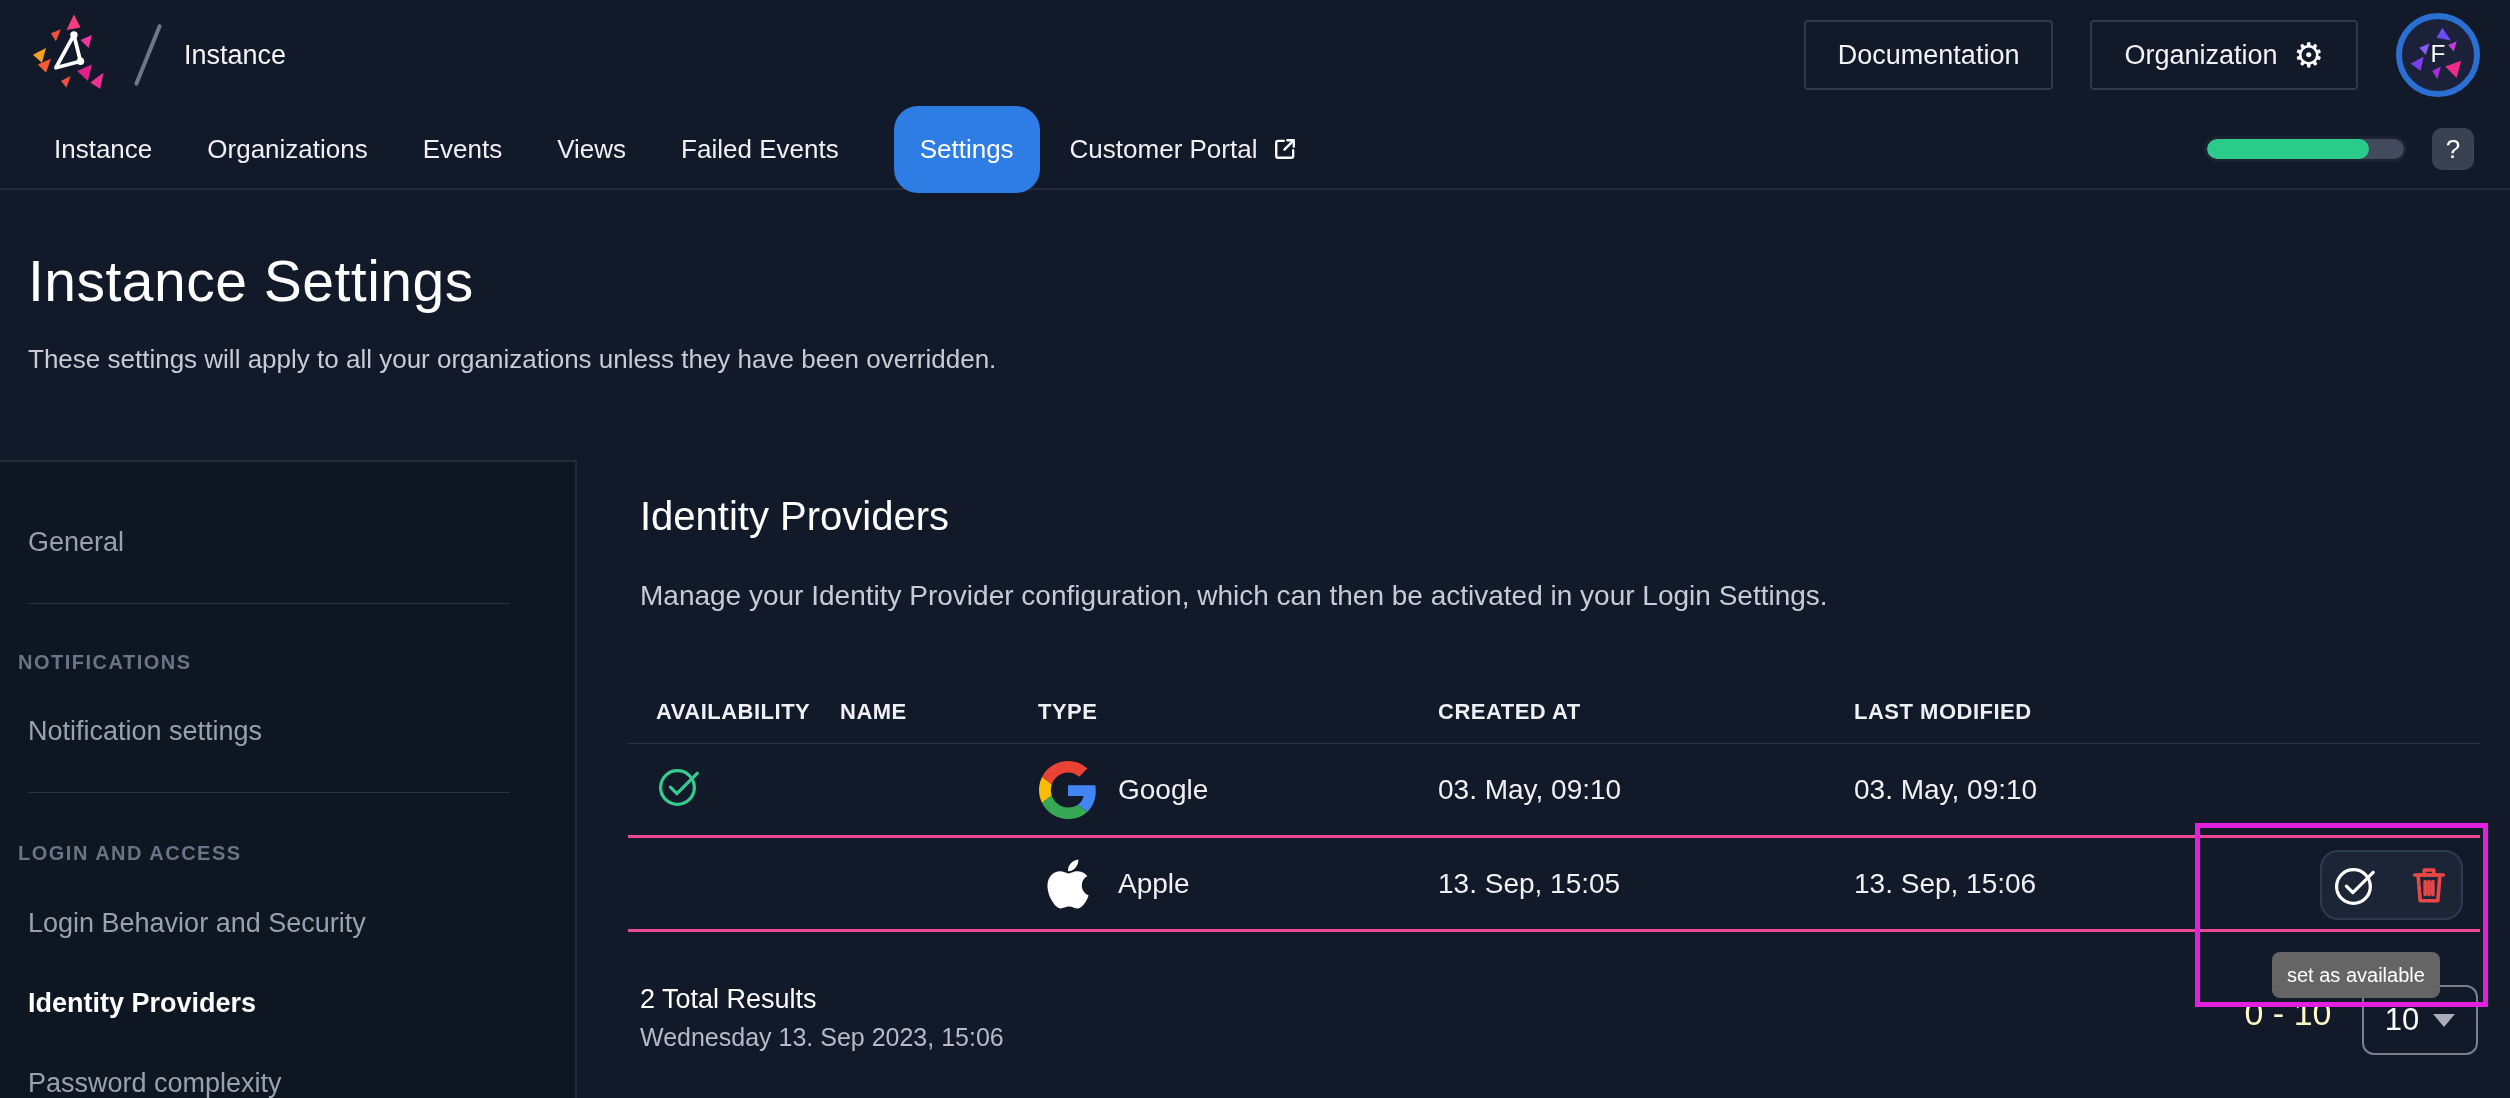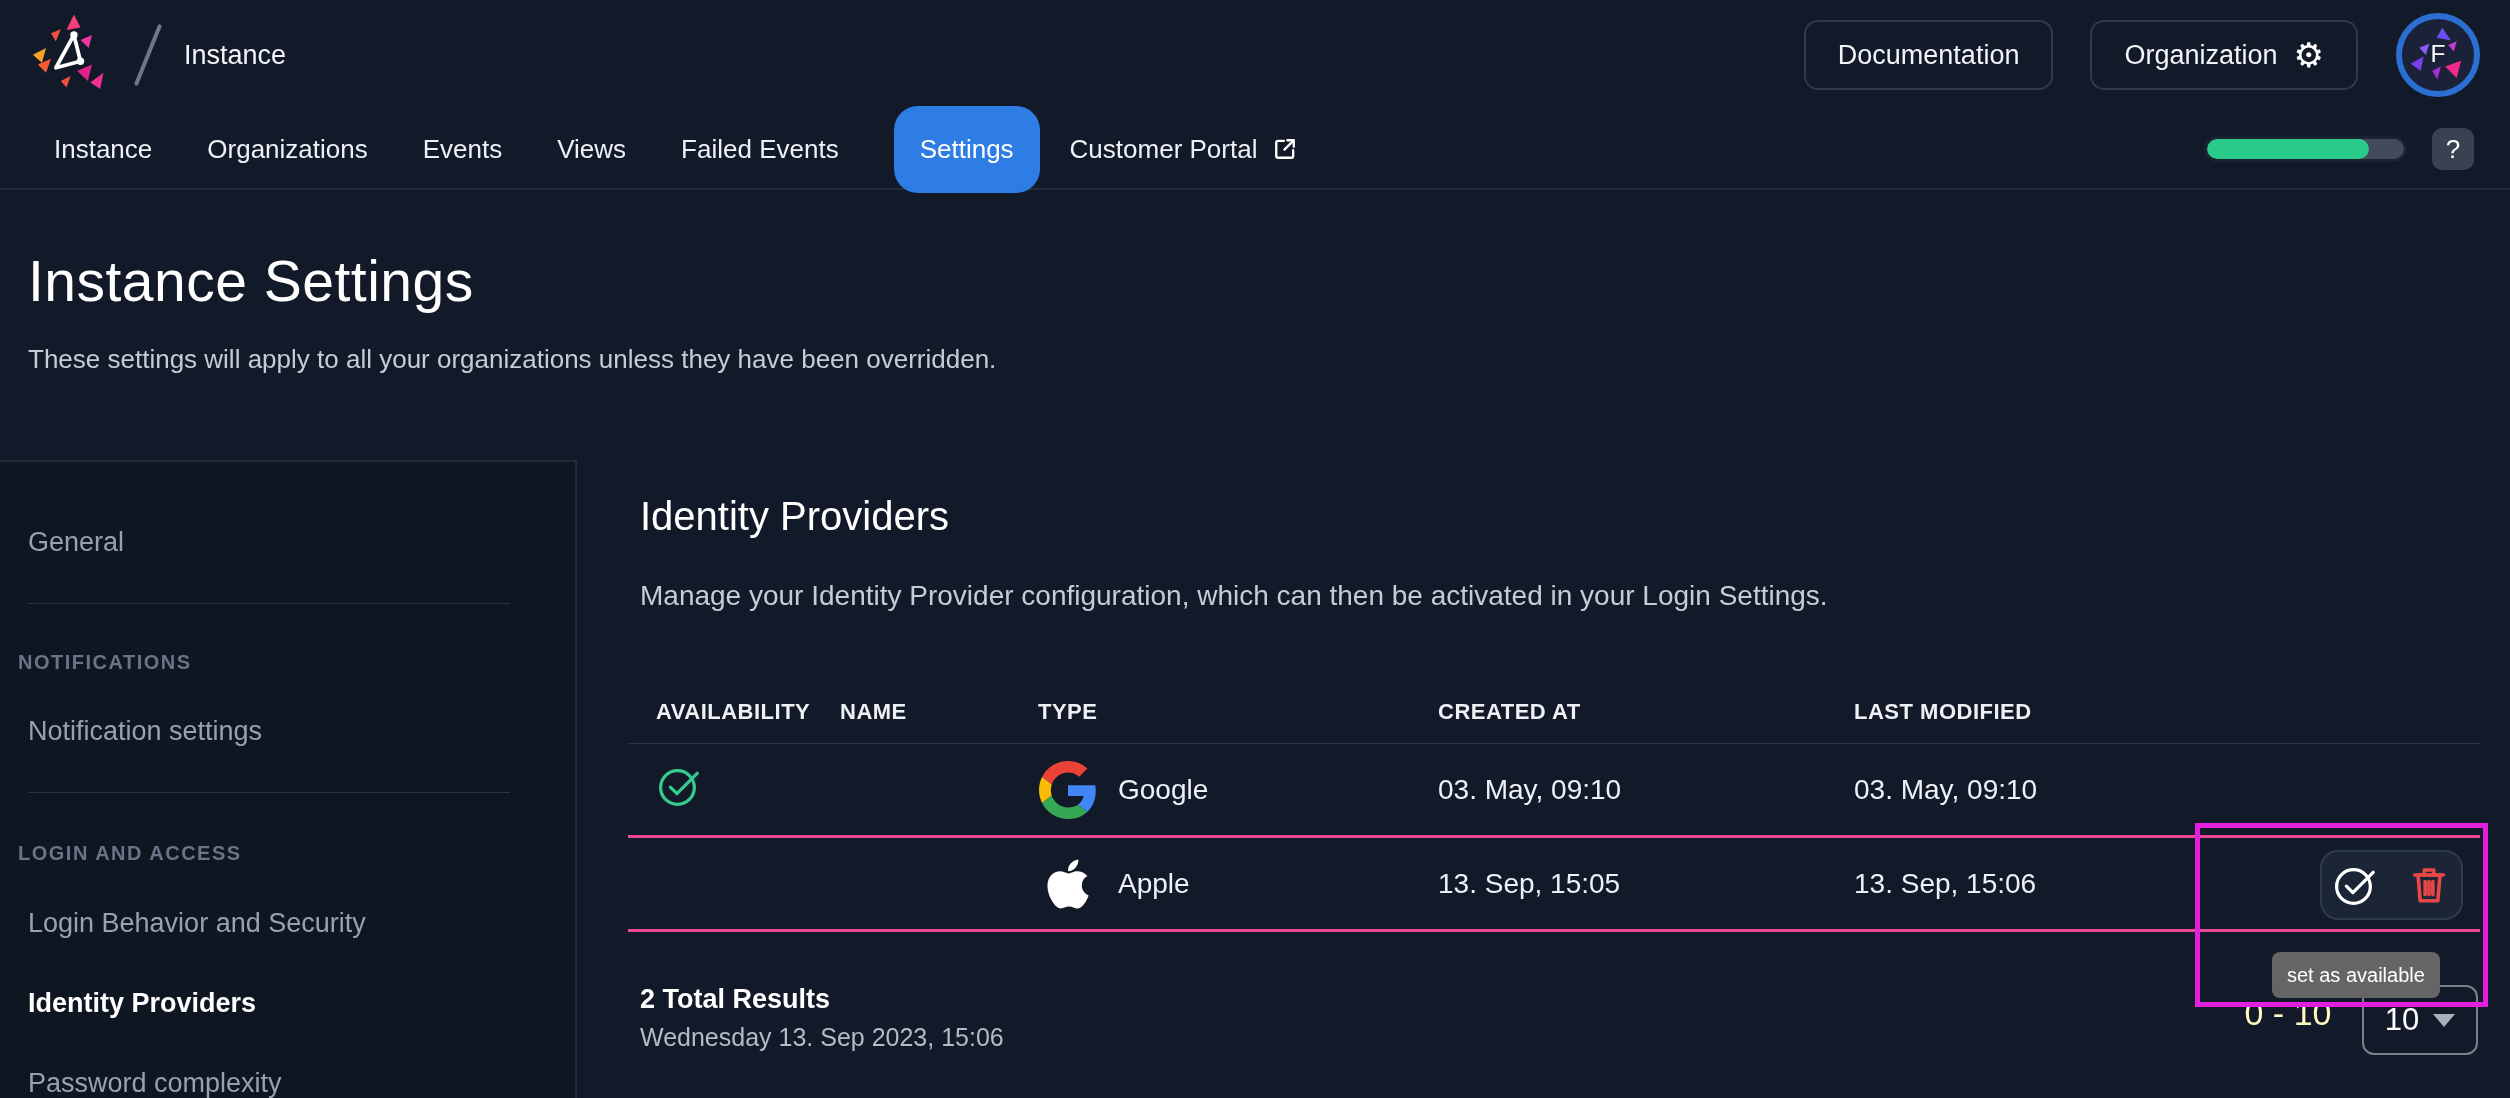--- a/index.html
+++ b/index.html
@@ -7,21 +7,21 @@
   .app{position:relative;width:2510px;height:1098px;background:#121a29;overflow:hidden;
        font-family:"Liberation Sans","DejaVu Sans",sans-serif;color:#eef1f6;}
 
   
   .hdr{position:absolute;left:0;top:0;width:2510px;height:110px;display:flex;align-items:center;padding:0 30px 0 28px;}
   .logo{width:82px;height:86px;flex:0 0 auto;cursor:pointer;}
   .slash{width:4px;height:66px;background:#6e7787;border-radius:2px;transform:rotate(22deg);margin-left:36px;}
   .crumb{margin-left:34px;font-size:27px;color:#f2f4f8;}
   .spacer{flex:1;}
   .hbtn{display:flex;align-items:center;gap:16px;height:70px;padding:17px 32px;margin-left:37px;
-        background:transparent;border:2px solid #2f3949;border-radius:14px;color:#f2f4f8;
+        background:transparent;border:2px solid #2f3949;border-radius:4px;color:#f2f4f8;
         font-size:27px;font-family:inherit;cursor:pointer;}
   .gear{font-family:"DejaVu Sans",sans-serif;font-size:34px;line-height:1;color:#fff;}
   .avatar{position:relative;width:84px;height:84px;margin-left:38px;border-radius:50%;
           border:6px solid #2b6fd3;background:#1a2138;cursor:pointer;flex:0 0 auto;}
   .avatar svg{position:absolute;inset:0;width:72px;height:72px;}
 
   
   .nav{position:absolute;left:0;top:110px;width:2510px;height:80px;display:flex;align-items:center;
        padding:0 36px 0 54px;border-bottom:2px solid #222b3a;}
   .tab{font-size:26px;color:#eef1f6;margin-right:55px;cursor:pointer;white-space:nowrap;display:flex;align-items:center;gap:14px;}
@@ -59,21 +59,21 @@
   .typecell{display:flex;align-items:center;gap:20px;}
   .typeicon{width:60px;height:60px;display:flex;align-items:center;justify-content:center;}
   .availicon{width:46px;height:46px;}
 
   .actions{position:absolute;right:17px;top:12px;width:143px;height:70px;display:flex;align-items:center;
            justify-content:center;gap:28px;background:#1b2536;border:2px solid #2e3a52;border-radius:18px;}
   .actions .icbtn{width:46px;height:46px;background:none;border:none;padding:0;cursor:pointer;}
   .actions svg{width:100%;height:100%;}
 
   .totals{position:absolute;left:12px;top:524px;}
-  .totals .t1{font-size:27px;font-weight:700;color:#fff;}
+  .totals .t1{font-size:27px;font-weight:400;color:#fff;}
   .totals .t2{margin-top:8px;font-size:25px;color:#b4bac6;}
 
   
   .range{position:absolute;left:2238px;top:994px;width:100px;text-align:center;font-size:34px;color:#fef9c3;}
   .psize{position:absolute;left:2362px;top:985px;width:116px;height:70px;display:flex;align-items:center;
          justify-content:center;gap:14px;border:2px solid #79808c;border-radius:12px;background:transparent;cursor:pointer;}
   .psize .num{font-size:31px;color:#fff;}
   .caret{width:0;height:0;border-left:11px solid transparent;border-right:11px solid transparent;border-top:13px solid #a9aeb8;}
 
   .tooltip{position:absolute;left:2272px;top:952px;height:46px;line-height:46px;padding:0 15px;

